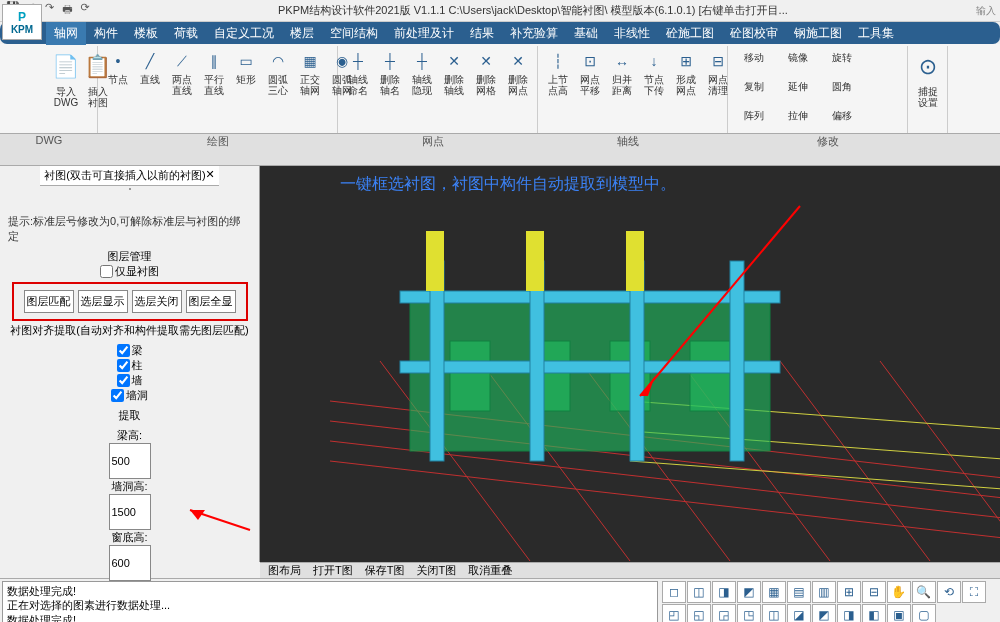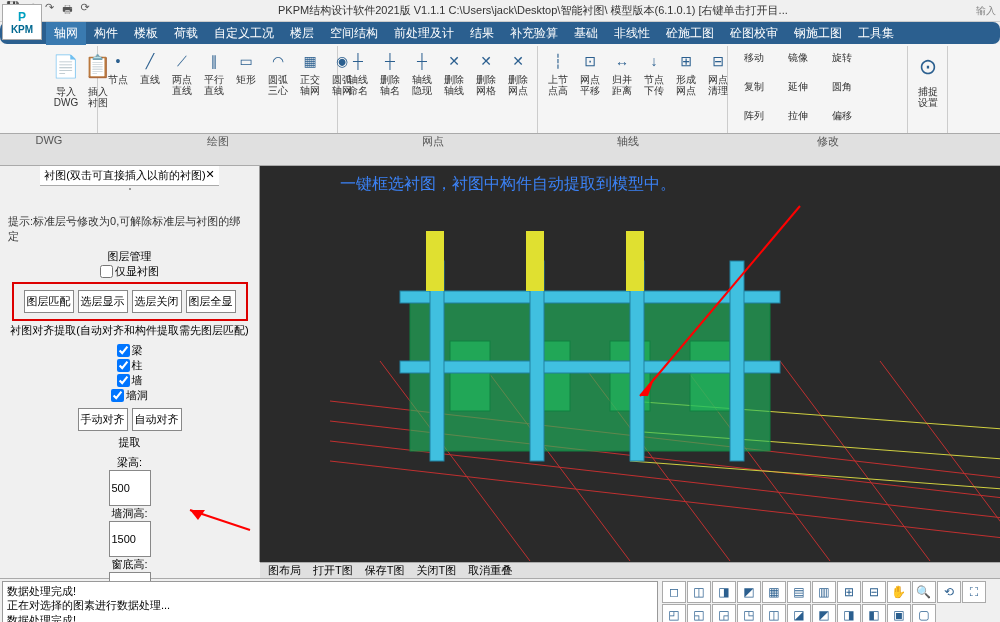--- a/index.html
+++ b/index.html
@@ -307,24 +307,20 @@
           <span>柱</span>
         </label>
       <label>
           <input type="checkbox" checked="" style="">
           <span>墙</span>
         </label>
       <label>
           <input type="checkbox" checked="" style="">
           <span>墙洞</span>
         </label>
-    </div>
-    <div class="btns" style="padding:2px 30px">
-      <button>手动对齐</button>
-      <button>自动对齐</button>
     </div>
     <div class="sec">提取</div>
     <div class="row">
       <span>梁高:</span>
       <input type="text" value="500" style="">
       <span>墙洞高:</span>
       <input type="text" value="1500" style="">
       <span>窗底高:</span>
       <input type="text" value="600" style="">
     </div>

